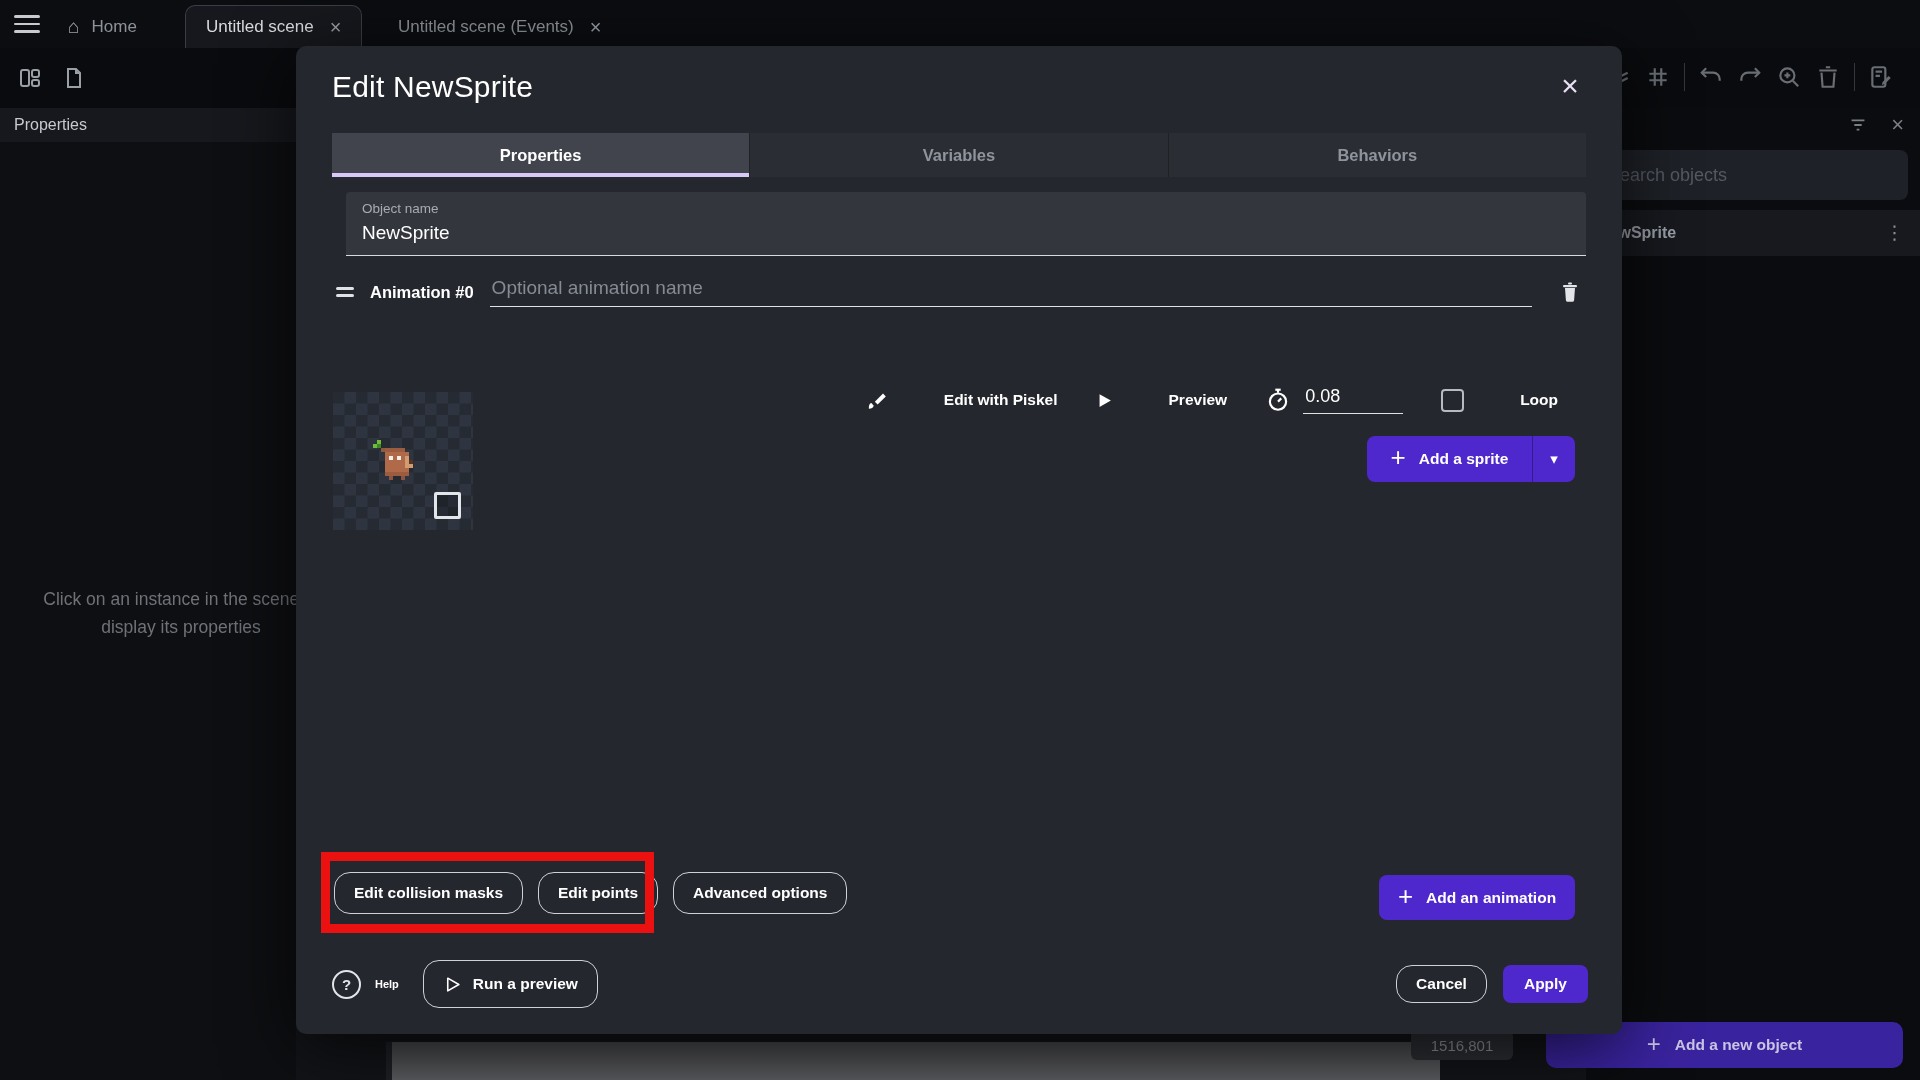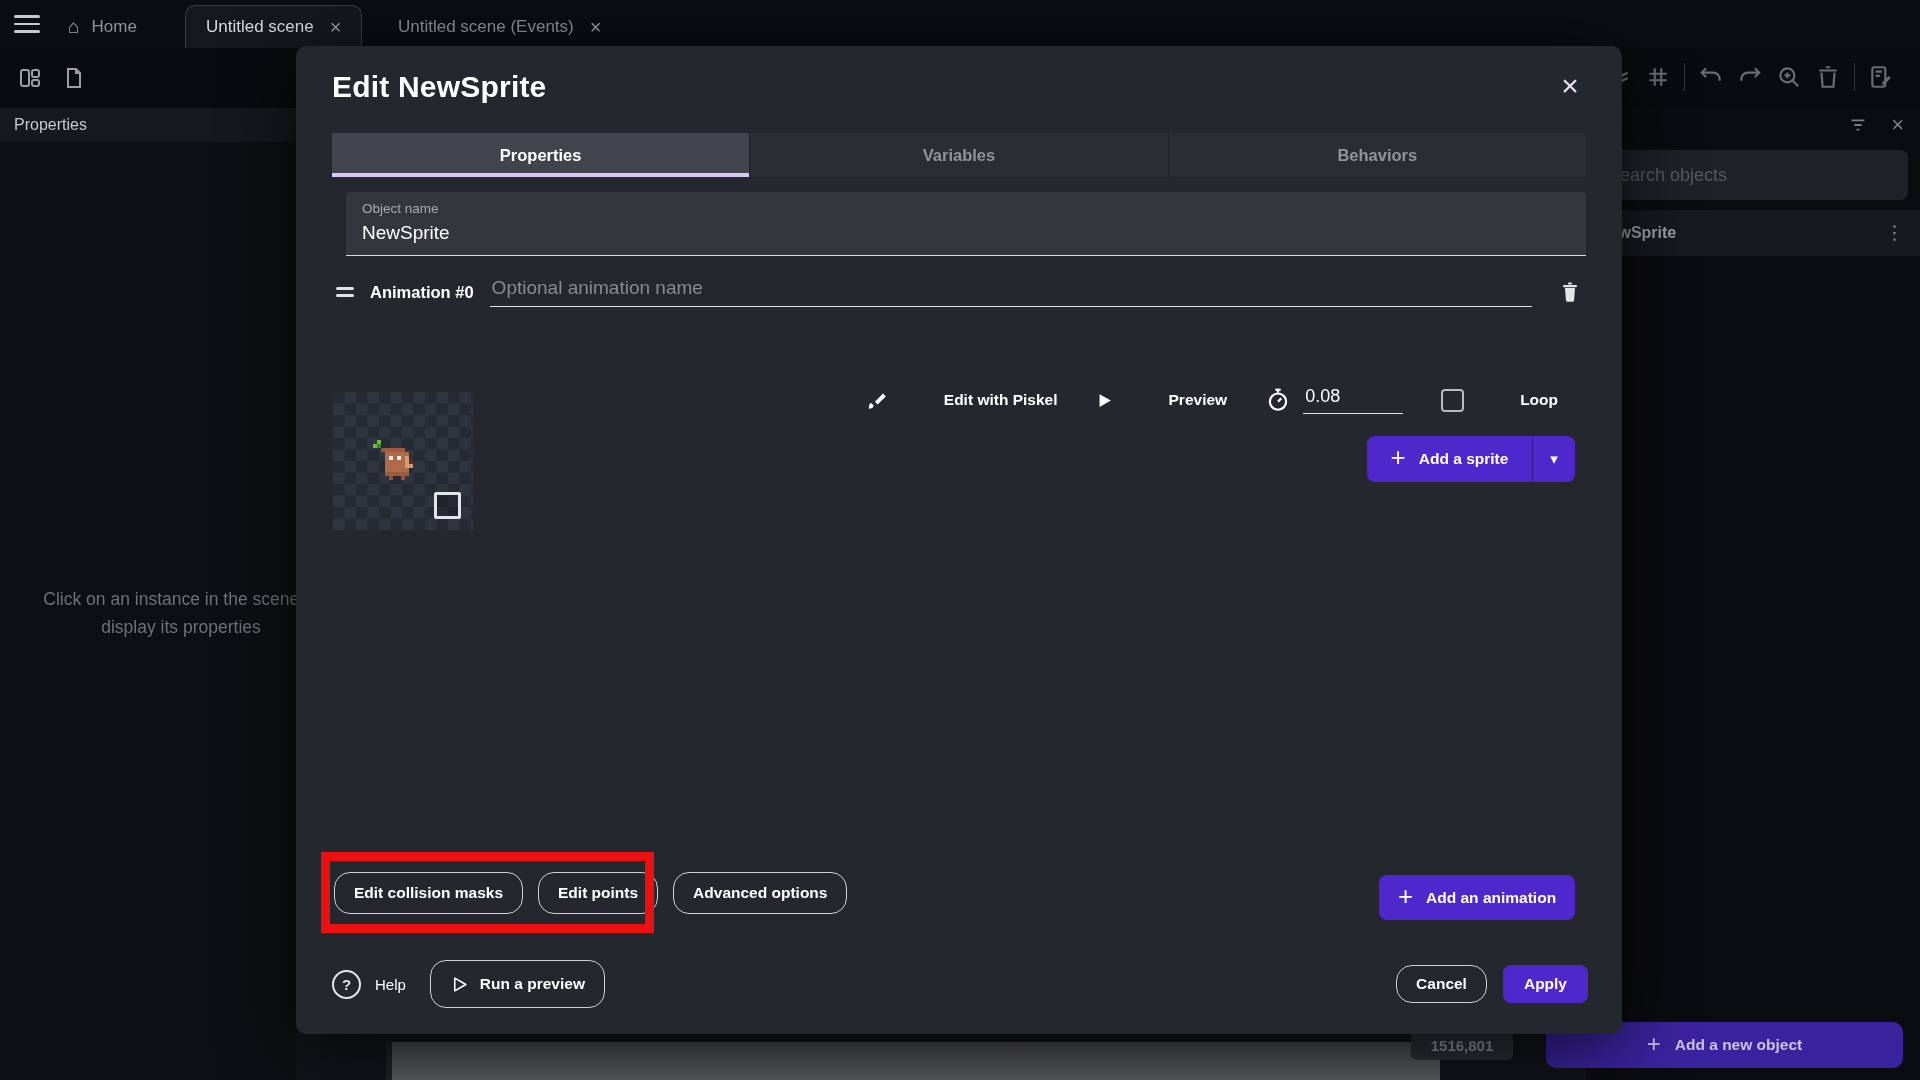--- a/index.html
+++ b/index.html
@@ -25,37 +25,37 @@
 
   
   .lpanel{position:absolute;left:0;top:108px;bottom:0;width:296px;background:#0e0f12;}
   .lpanel-h{height:34px;background:#17181d;color:#c6c9ce;font-size:16px;display:flex;align-items:center;padding-left:14px;}
   .lpanel-empty{position:absolute;left:0;top:477px;width:362px;text-align:center;color:#6e7278;font-size:17.5px;line-height:1.6;}
 
   
   .scene-bg{position:absolute;left:296px;top:108px;width:1290px;bottom:0;background:#131418;}
   .canvas-strip{position:absolute;left:392px;top:1042px;width:1048px;height:38px;background:linear-gradient(#47484b,#5d5e61);}
   .canvas-edge{position:absolute;left:386px;top:1042px;width:6px;height:38px;background:#1e2025;}
-  .coords-badge{position:absolute;left:1411px;top:1030px;width:102px;height:30px;background:#2c2e33;border-radius:6px;display:flex;align-items:center;justify-content:center;color:#8e9196;font-size:15px;overflow:hidden;font-weight:bold;}
+  .coords-badge{position:absolute;left:1411px;top:1030px;width:102px;height:30px;background:#2c2e33;border-radius:6px;display:flex;align-items:center;justify-content:center;color:#8e9196;font-size:15px;overflow:hidden;}
 
   
   .rpanel{position:absolute;left:1586px;top:108px;bottom:0;width:334px;background:#0b0c0f;}
   .rpanel-h{height:34px;display:flex;align-items:center;justify-content:flex-end;gap:22px;padding-right:16px;color:#7a7e85;}
   .search-box{position:absolute;left:6px;top:42px;width:316px;height:50px;background:#1e2127;border-radius:8px;box-sizing:border-box;}
   .search-box input{width:100%;height:100%;background:transparent;border:none;outline:none;color:#d0d3d8;font-size:18px;padding:0 16px;font-family:"Liberation Sans",sans-serif;box-sizing:border-box;}
   .search-box input::placeholder{color:#545962;}
   .obj-row{position:absolute;left:0;top:102px;width:334px;height:46px;background:#17191e;display:flex;align-items:center;}
   .obj-name{margin-left:12px;font-size:16px;font-weight:600;color:#9aa0a8;}
   .kebab{margin-left:auto;margin-right:16px;color:#8d9197;font-size:19px;letter-spacing:0;line-height:0.55;}
   .add-object{position:absolute;left:1546px;top:1022px;width:357px;height:46px;background:#3a239e;border:none;border-radius:10px;display:flex;align-items:center;justify-content:center;gap:14px;color:#c9c4e4;font-weight:700;font-size:15.5px;z-index:5;font-family:"Liberation Sans",sans-serif;}
   .add-object .plus{font-size:24px;font-weight:400;margin-top:-3px;}
 
   
   .dialog{position:absolute;left:296px;top:46px;width:1326px;height:988px;background:#25272e;border-radius:10px;box-shadow:0 14px 70px rgba(0,0,0,.7);z-index:10;}
-  .dlg-title{position:absolute;left:36px;top:24px;font-size:30px;font-weight:700;color:#ffffff;letter-spacing:.2px;}
+  .dlg-title{position:absolute;left:36px;top:24px;font-size:30px;font-weight:400;color:#ffffff;letter-spacing:.2px;}
   .dlg-close{position:absolute;right:34px;top:22px;width:36px;height:36px;display:flex;align-items:center;justify-content:center;color:#e8e1f4;font-size:30px;cursor:pointer;}
 
   .dtabs{position:absolute;left:36px;top:87px;right:36px;height:44px;display:flex;}
   .dtab{flex:1;display:flex;align-items:center;justify-content:center;background:#2b2d34;color:#8f949c;font-size:16.5px;font-weight:700;border-left:1px solid #1f2127;position:relative;box-sizing:border-box;cursor:pointer;}
   .dtab:first-child{border-left:none;}
   .dtab.active{background:#41444d;color:#ffffff;}
   .dtab .under{position:absolute;left:0;right:0;bottom:0;height:4px;background:#d8c8f8;}
 
   .fld{position:absolute;left:50px;top:146px;right:36px;height:64px;background:#34363e;border-bottom:1px solid #d8dade;border-radius:4px 4px 0 0;padding:9px 16px;box-sizing:border-box;}
   .fld-label{font-size:13.5px;color:#a7abb2;}
@@ -85,21 +85,21 @@
   .split-caret{width:42px;display:flex;align-items:center;justify-content:center;font-size:15px;cursor:pointer;}
 
   .btn-o{border:1px solid #ced1d6;border-radius:16px;background:transparent;color:#fff;font-weight:700;font-size:15.5px;height:42px;padding:0 19px;display:inline-flex;align-items:center;justify-content:center;gap:11px;font-family:"Liberation Sans",sans-serif;cursor:pointer;white-space:nowrap;}
   .masks-row{position:absolute;left:38px;top:826px;display:flex;gap:15px;}
   .red-annot{position:absolute;left:25px;top:806px;width:333px;height:81px;border:9px solid #ec1111;box-sizing:border-box;z-index:4;pointer-events:none;}
   .add-anim{position:absolute;left:1083px;top:829px;width:196px;height:45px;background:#4f28cd;border:none;border-radius:8px;display:flex;align-items:center;justify-content:center;gap:13px;color:#fff;font-weight:700;font-size:15.5px;font-family:"Liberation Sans",sans-serif;cursor:pointer;}
 
   .dlg-footer{position:absolute;left:36px;right:34px;bottom:30px;height:40px;display:flex;align-items:center;}
   .help-group{display:flex;align-items:center;gap:14px;color:#fff;cursor:pointer;}
   .help-circle{width:25px;height:25px;border:2.5px solid #e2e5e9;border-radius:50%;display:flex;align-items:center;justify-content:center;font-size:15px;font-weight:700;color:#e2e5e9;}
-  .help-lbl{font-size:15px;font-weight:400;}
+  .help-lbl{font-size:11px;font-weight:700;}
   .run-btn{margin-left:24px;height:48px;}
   .spacer{flex:1;}
   .btn-primary{background:#4f28cd;border:none;border-radius:8px;color:#fff;font-weight:700;font-size:15.5px;height:38px;padding:0 21px;font-family:"Liberation Sans",sans-serif;cursor:pointer;}
   .cancel-btn{height:38px;margin-right:16px;}
 </style>
 </head>
 <body>
 
 <div class="screen">
 

